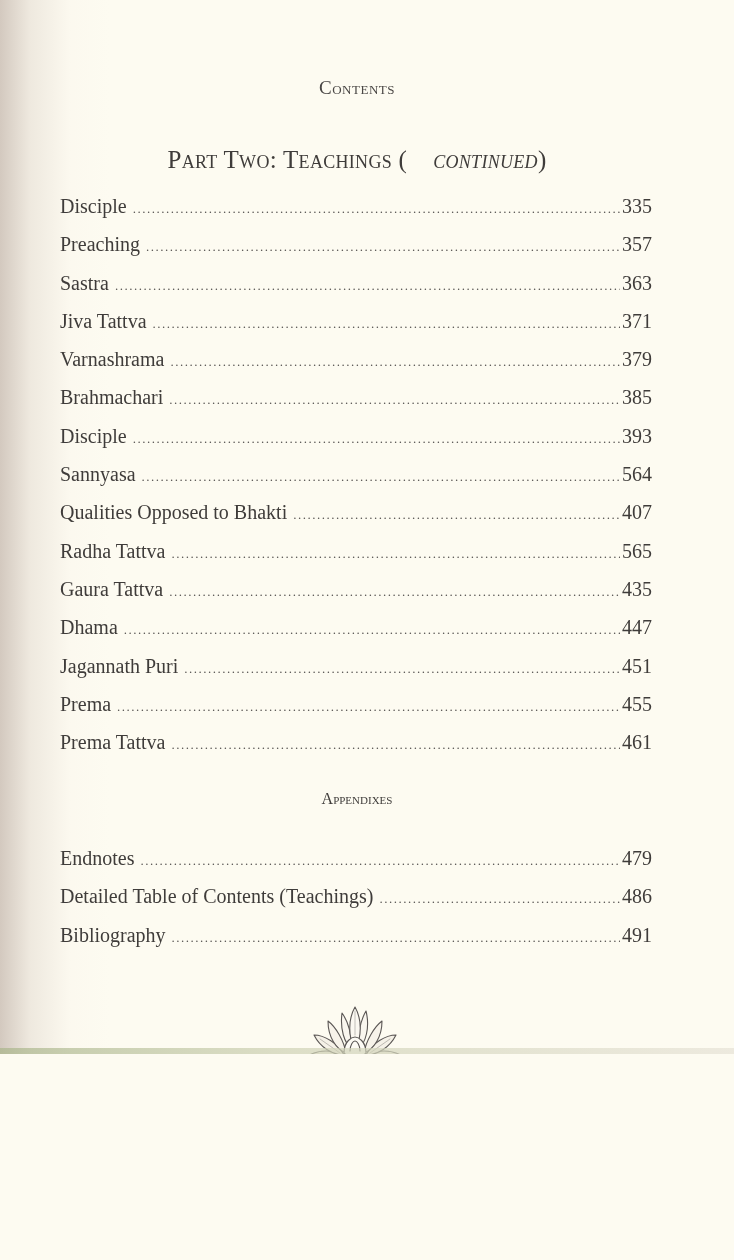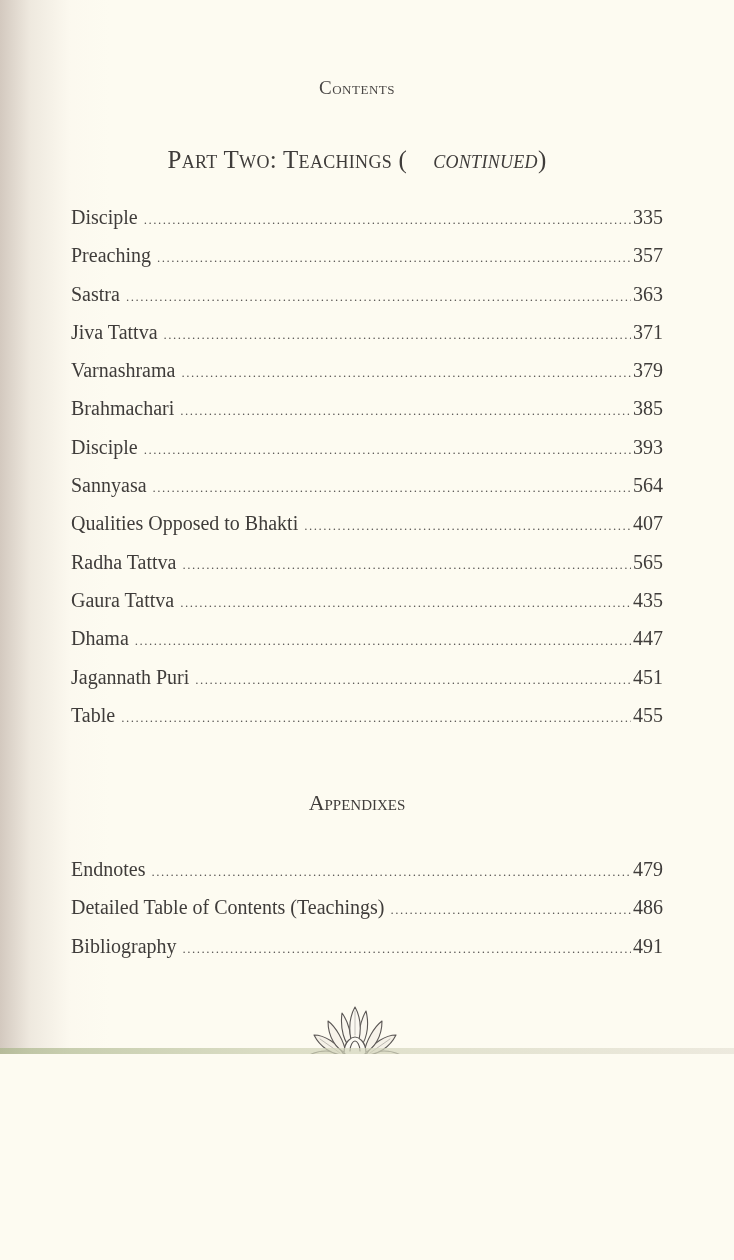--- a/index.html
+++ b/index.html
@@ -55,21 +55,21 @@
       color: #3f3c3a;
     }
     .part-title .italic {
       font-style: italic;
       margin-left: 26px;
     }
     .toc-list {
       position: absolute;
       left: 60px;
       width: 592px;
-      margin: 11px;
+      margin: 0;
       padding: 0;
       list-style: none;
     }
     .toc-list.main { top: 195px; }
     .toc-list.appendix { top: 847px; }
     .toc-row {
       display: flex;
       align-items: baseline;
       height: 38.3px;
       font-size: 20px;
@@ -94,21 +94,21 @@
     .toc-page {
       white-space: nowrap;
       padding-left: 2px;
     }
     .section-heading {
       position: absolute;
       top: 790px;
       left: 0;
       width: 714px;
       text-align: center;
-      font-size: 22px;
+      font-size: 16px;
       font-variant: small-caps;
       color: #3f3c3a;
     }
     .ornament {
       position: absolute;
       left: 300px;
       top: 1005px;
       width: 110px;
       height: 65px;
     }
@@ -193,23 +193,28 @@
         <span class="toc-title">Dhama</span>
         <span class="toc-leader"></span>
         <span class="toc-page">447</span>
       </li>
     <li class="toc-row">
         <span class="toc-title">Jagannath Puri</span>
         <span class="toc-leader"></span>
         <span class="toc-page">451</span>
       </li>
     <li class="toc-row">
-        <span class="toc-title">Table</span>
+        <span class="toc-title">Prema</span>
         <span class="toc-leader"></span>
         <span class="toc-page">455</span>
+      </li>
+    <li class="toc-row">
+        <span class="toc-title">Prema Tattva</span>
+        <span class="toc-leader"></span>
+        <span class="toc-page">461</span>
       </li>
   </ul>
 
   <div class="section-heading">Appendixes</div>
 
   <ul class="toc-list appendix">
     <li class="toc-row">
         <span class="toc-title">Endnotes</span>
         <span class="toc-leader"></span>
         <span class="toc-page">479</span>

